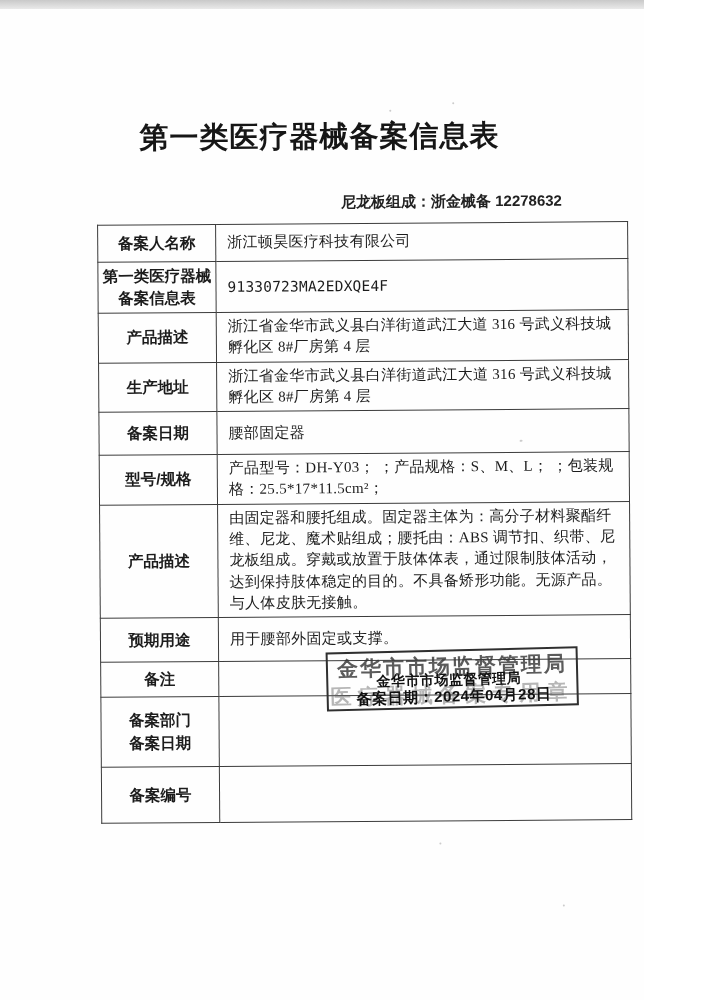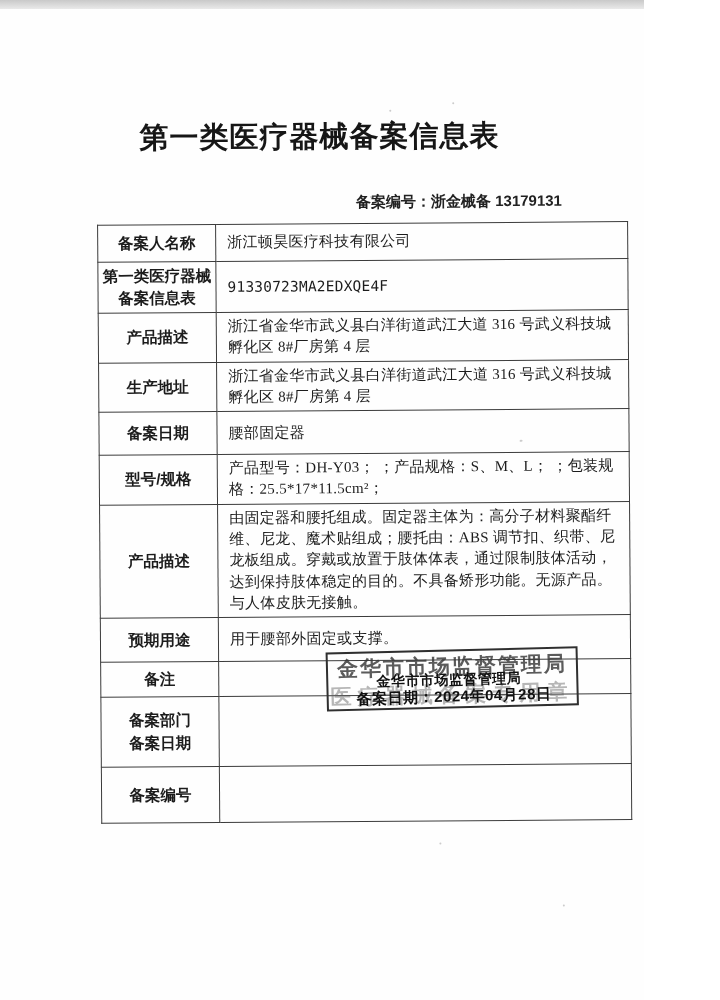--- a/index.html
+++ b/index.html
@@ -128,21 +128,21 @@
 </head>
 <body>
 
 <div class="page">
   <div class="scan-top-band"></div>
 
   <div class="content">
 
     <h1 class="title">第一类医疗器械备案信息表</h1>
 
-    <div class="record-no"><span>备案编号：</span><span>浙金械备 13179131</span></div>
+    <div class="record-no"><span>尼龙板组成：</span><span>浙金械备 12278632</span></div>
 
     <table class="form-table">
       <tbody>
         <tr style="height:37px">
           <td class="label">备案人名称</td>
           <td class="value">浙江顿昊医疗科技有限公司</td>
         </tr>
         <tr style="height:51px">
           <td class="label">第一类医疗器械备案信息表</td>
           <td class="value mono">91330723MA2EDXQE4F</td>

